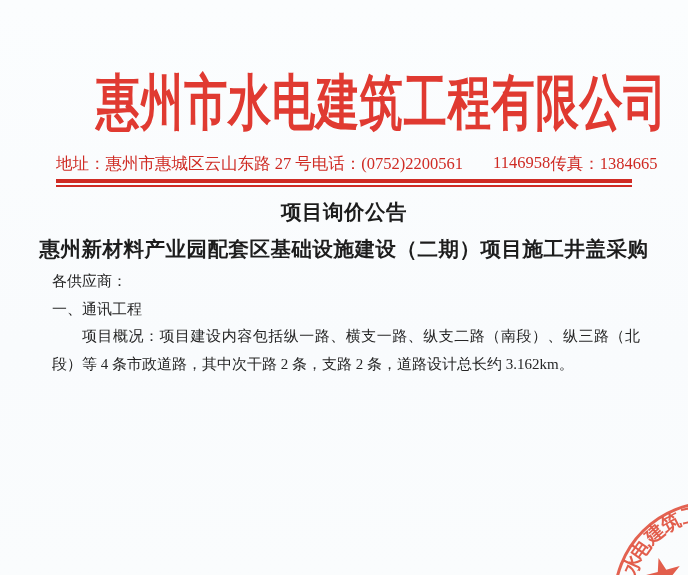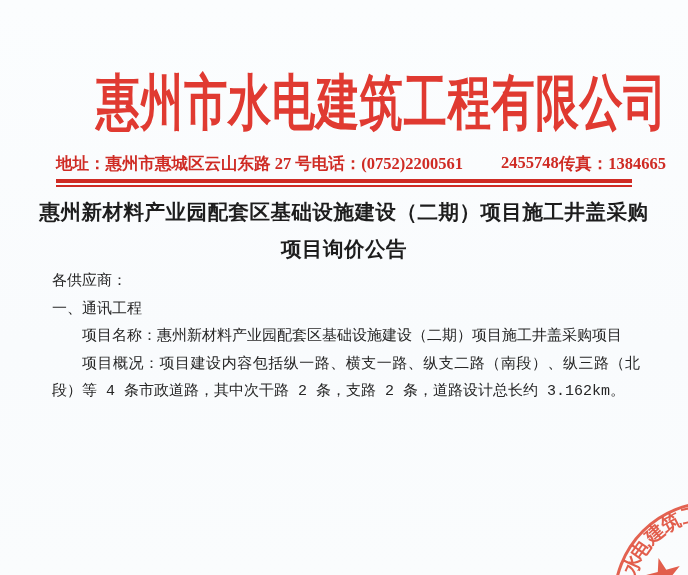--- a/index.html
+++ b/index.html
@@ -15,39 +15,39 @@
   .company{
     position:absolute;top:72px;left:0;width:688px;
     text-align:center;white-space:nowrap;
     font-size:60px;font-weight:bold;line-height:1.05;
     transform:scaleX(.72);transform-origin:50% 50%;
     letter-spacing:1px;
   }
   .info-line{
     position:absolute;top:153px;left:56px;width:576px;
     display:flex;justify-content:space-between;align-items:center;
-    font-size:16.5px;font-weight:bold;white-space:nowrap;
+    font-size:16.5px;font-weight:normal;white-space:nowrap;
   }
-  .info-phone{display:flex;gap:38px;}
+  .info-phone{display:flex;gap:30px;}
   .rule{
     position:absolute;top:179px;left:56px;width:576px;height:2px;
     border-top:4px solid;border-bottom:2px solid;
   }
   
   .doc-title{
     position:absolute;top:194px;left:30px;width:628px;
     text-align:center;font-weight:bold;color:#1d1d1d;
     font-size:20.5px;line-height:37px;letter-spacing:.5px;
   }
   
   .body-text{
     position:absolute;top:268px;left:52px;width:588px;
     font-size:15px;line-height:27.5px;text-align:justify;
   }
-  .body-text p{margin:0;font-family:Liberation Mono, monospace;}
+  .body-text p{margin:0;}
   .indent{text-indent:2em;}
   
   .seal-ring{
     position:absolute;left:613px;top:501px;width:198px;height:198px;
     border:3px solid;border-radius:50%;opacity:.9;
     box-sizing:border-box;
   }
   .seal-char{
     position:absolute;width:22px;height:22px;
     font-size:19px;font-weight:bold;line-height:22px;text-align:center;
@@ -63,36 +63,35 @@
 <body>
 
 <div class="page">
 
   <div class="company" style="color:#e03a31">惠州市水电建筑工程有限公司</div>
 
   <div class="info-line" style="color:#cf2b24">
     <span>地址：惠州市惠城区云山东路 27 号</span>
     <span class="info-phone">
       <span>电话：(0752)2200561</span>
-      <span>2455748</span>
+      <span>1146958</span>
     </span>
     <span>传真：1384665</span>
   </div>
 
   <div class="rule" style="border-color:#cf2b24"></div>
 
   <div class="doc-title">
+    <div>项目询价公告</div>
     <div>惠州新材料产业园配套区基础设施建设（二期）项目施工井盖采购</div>
-    <div>项目询价公告</div>
   </div>
 
   <div class="body-text">
     <p>各供应商：</p>
     <p>一、通讯工程</p>
-    <p class="indent">项目名称：惠州新材料产业园配套区基础设施建设（二期）项目施工井盖采购项目</p>
     <p class="indent">项目概况：项目建设内容包括纵一路、横支一路、纵支二路（南段）、纵三路（北段）等 4 条市政道路，其中次干路 2 条，支路 2 条，道路设计总长约 3.162km。</p>
   </div>
 
   <div>
     <div class="seal-ring" style="border-color:#e0513e"></div>
     <span class="seal-char" style="left:622px;top:554px;color:#e0513e;transform:rotate(-66deg)">水</span>
     <span class="seal-char" style="left:630px;top:539px;color:#e0513e;transform:rotate(-55deg)">电</span>
     <span class="seal-char" style="left:644px;top:523px;color:#e0513e;transform:rotate(-41deg)">建</span>
     <span class="seal-char" style="left:660px;top:512px;color:#e0513e;transform:rotate(-28deg)">筑</span>
     <span class="seal-char" style="left:680px;top:505px;color:#e0513e;transform:rotate(-14deg)">工</span>

